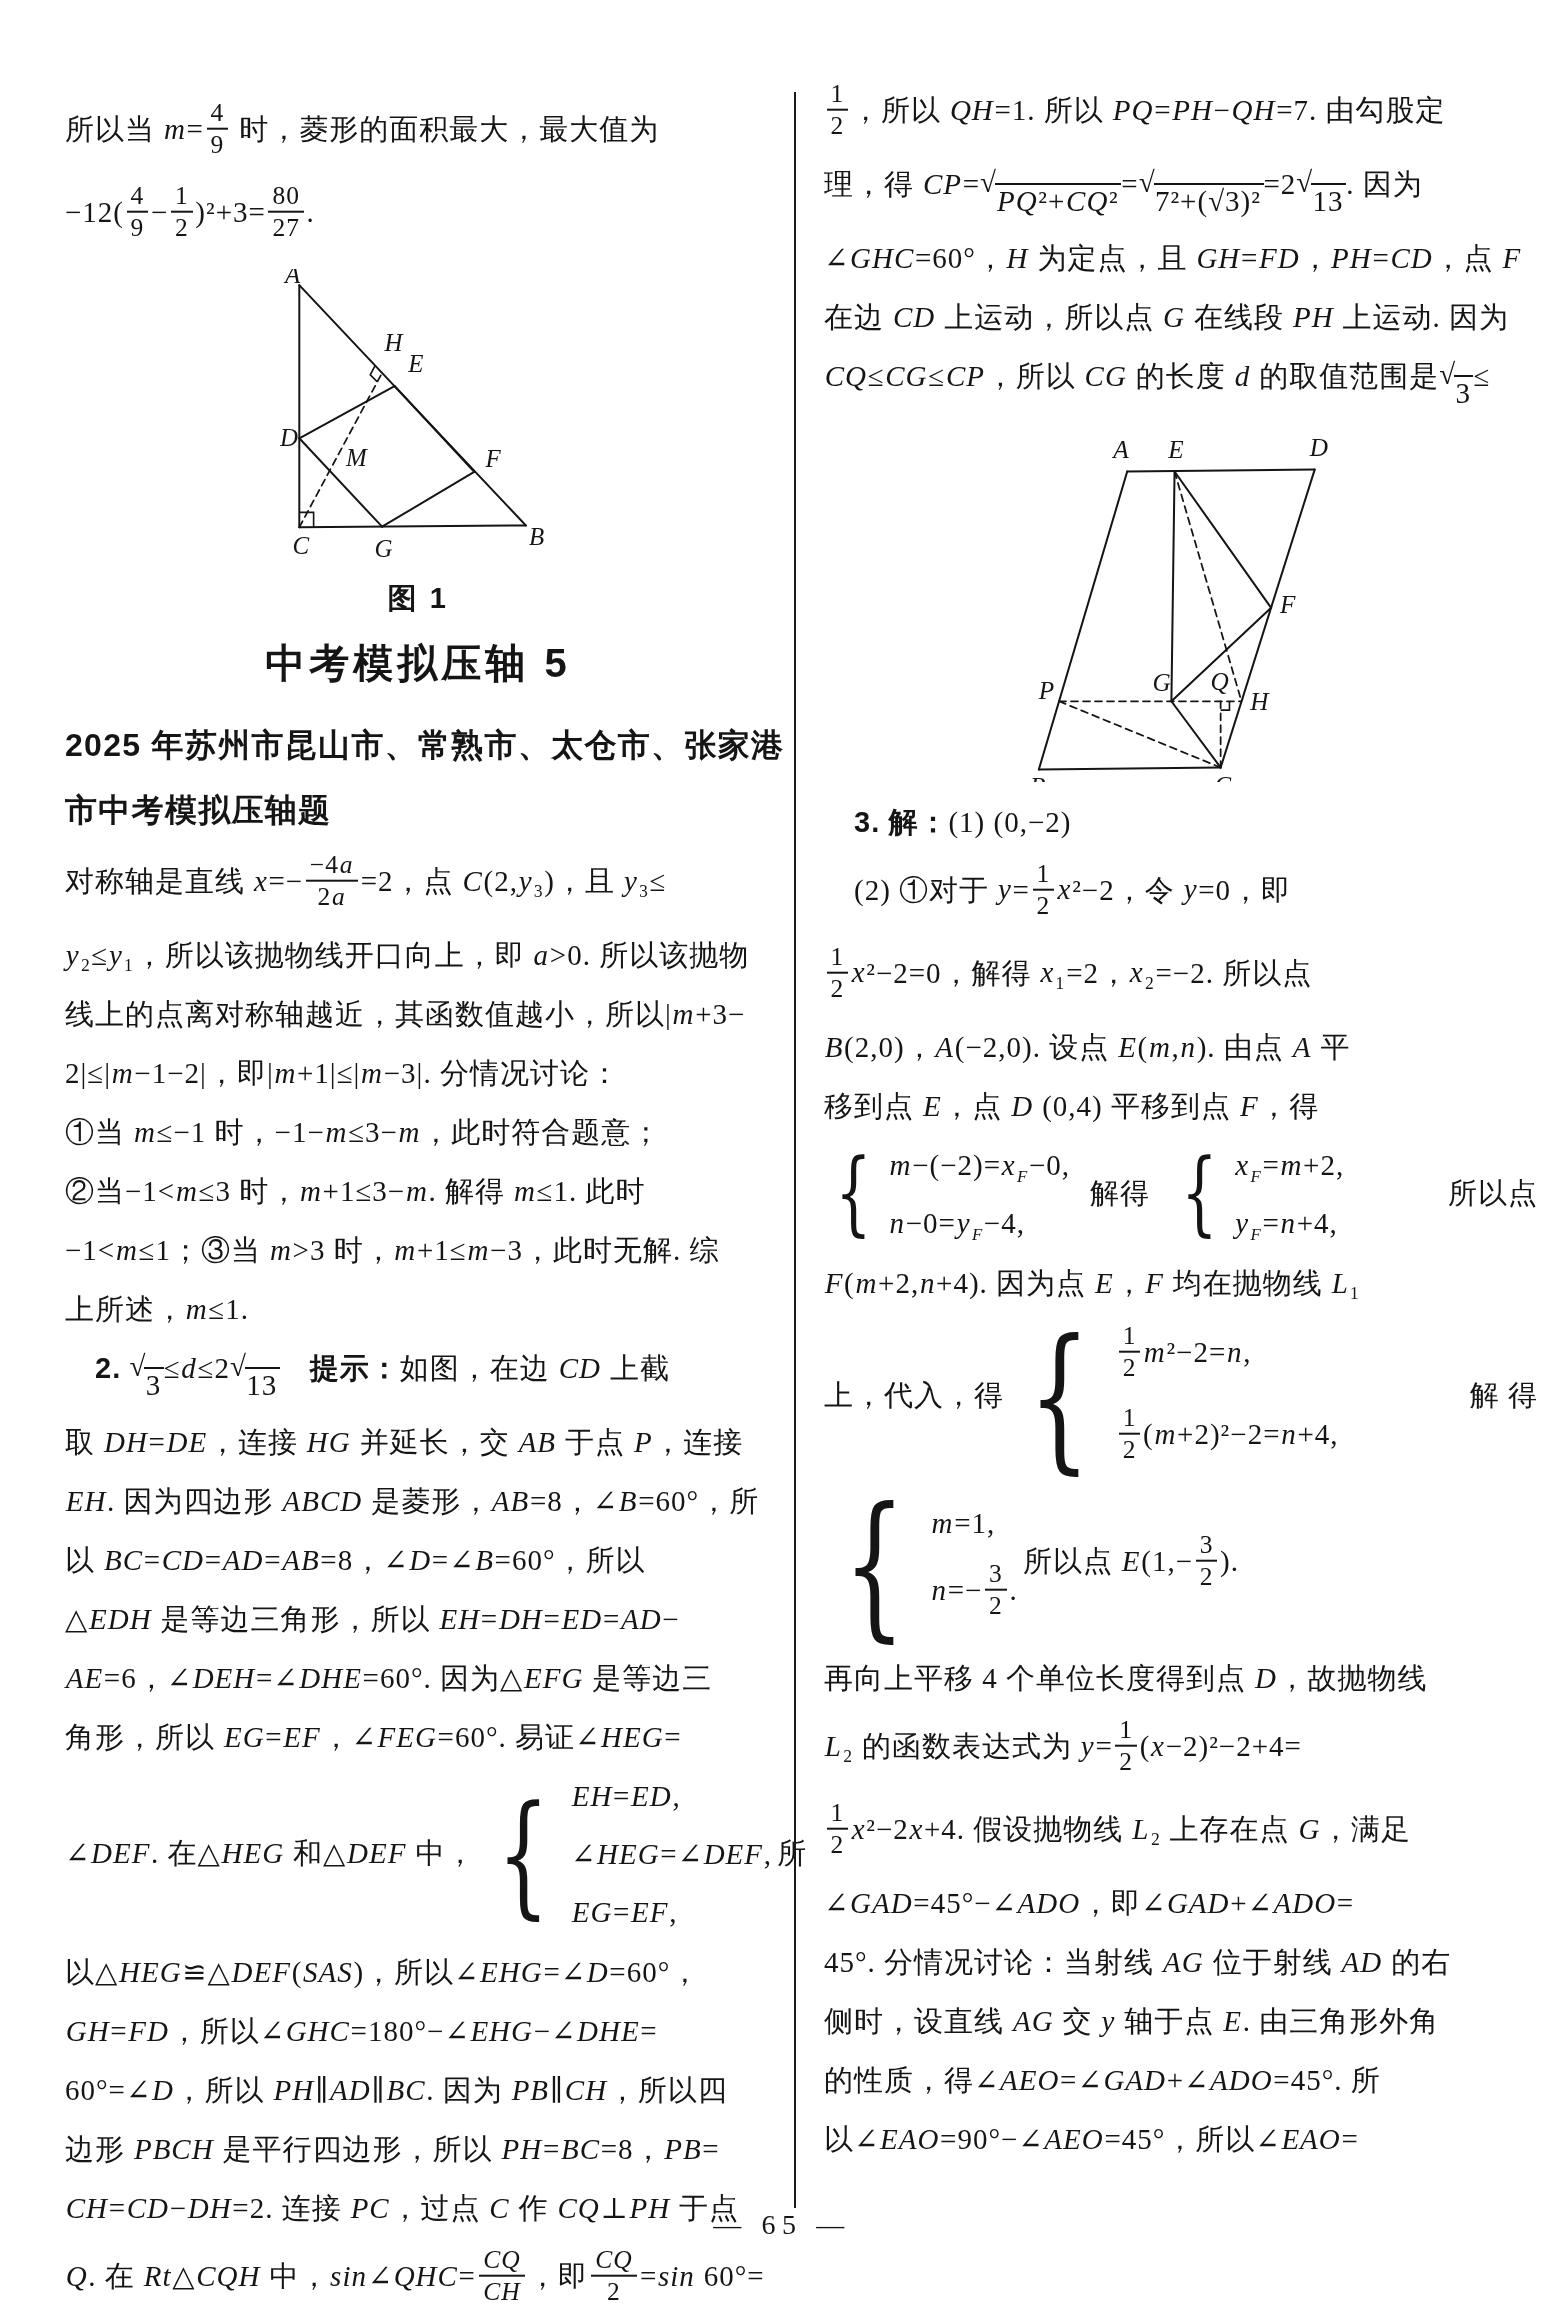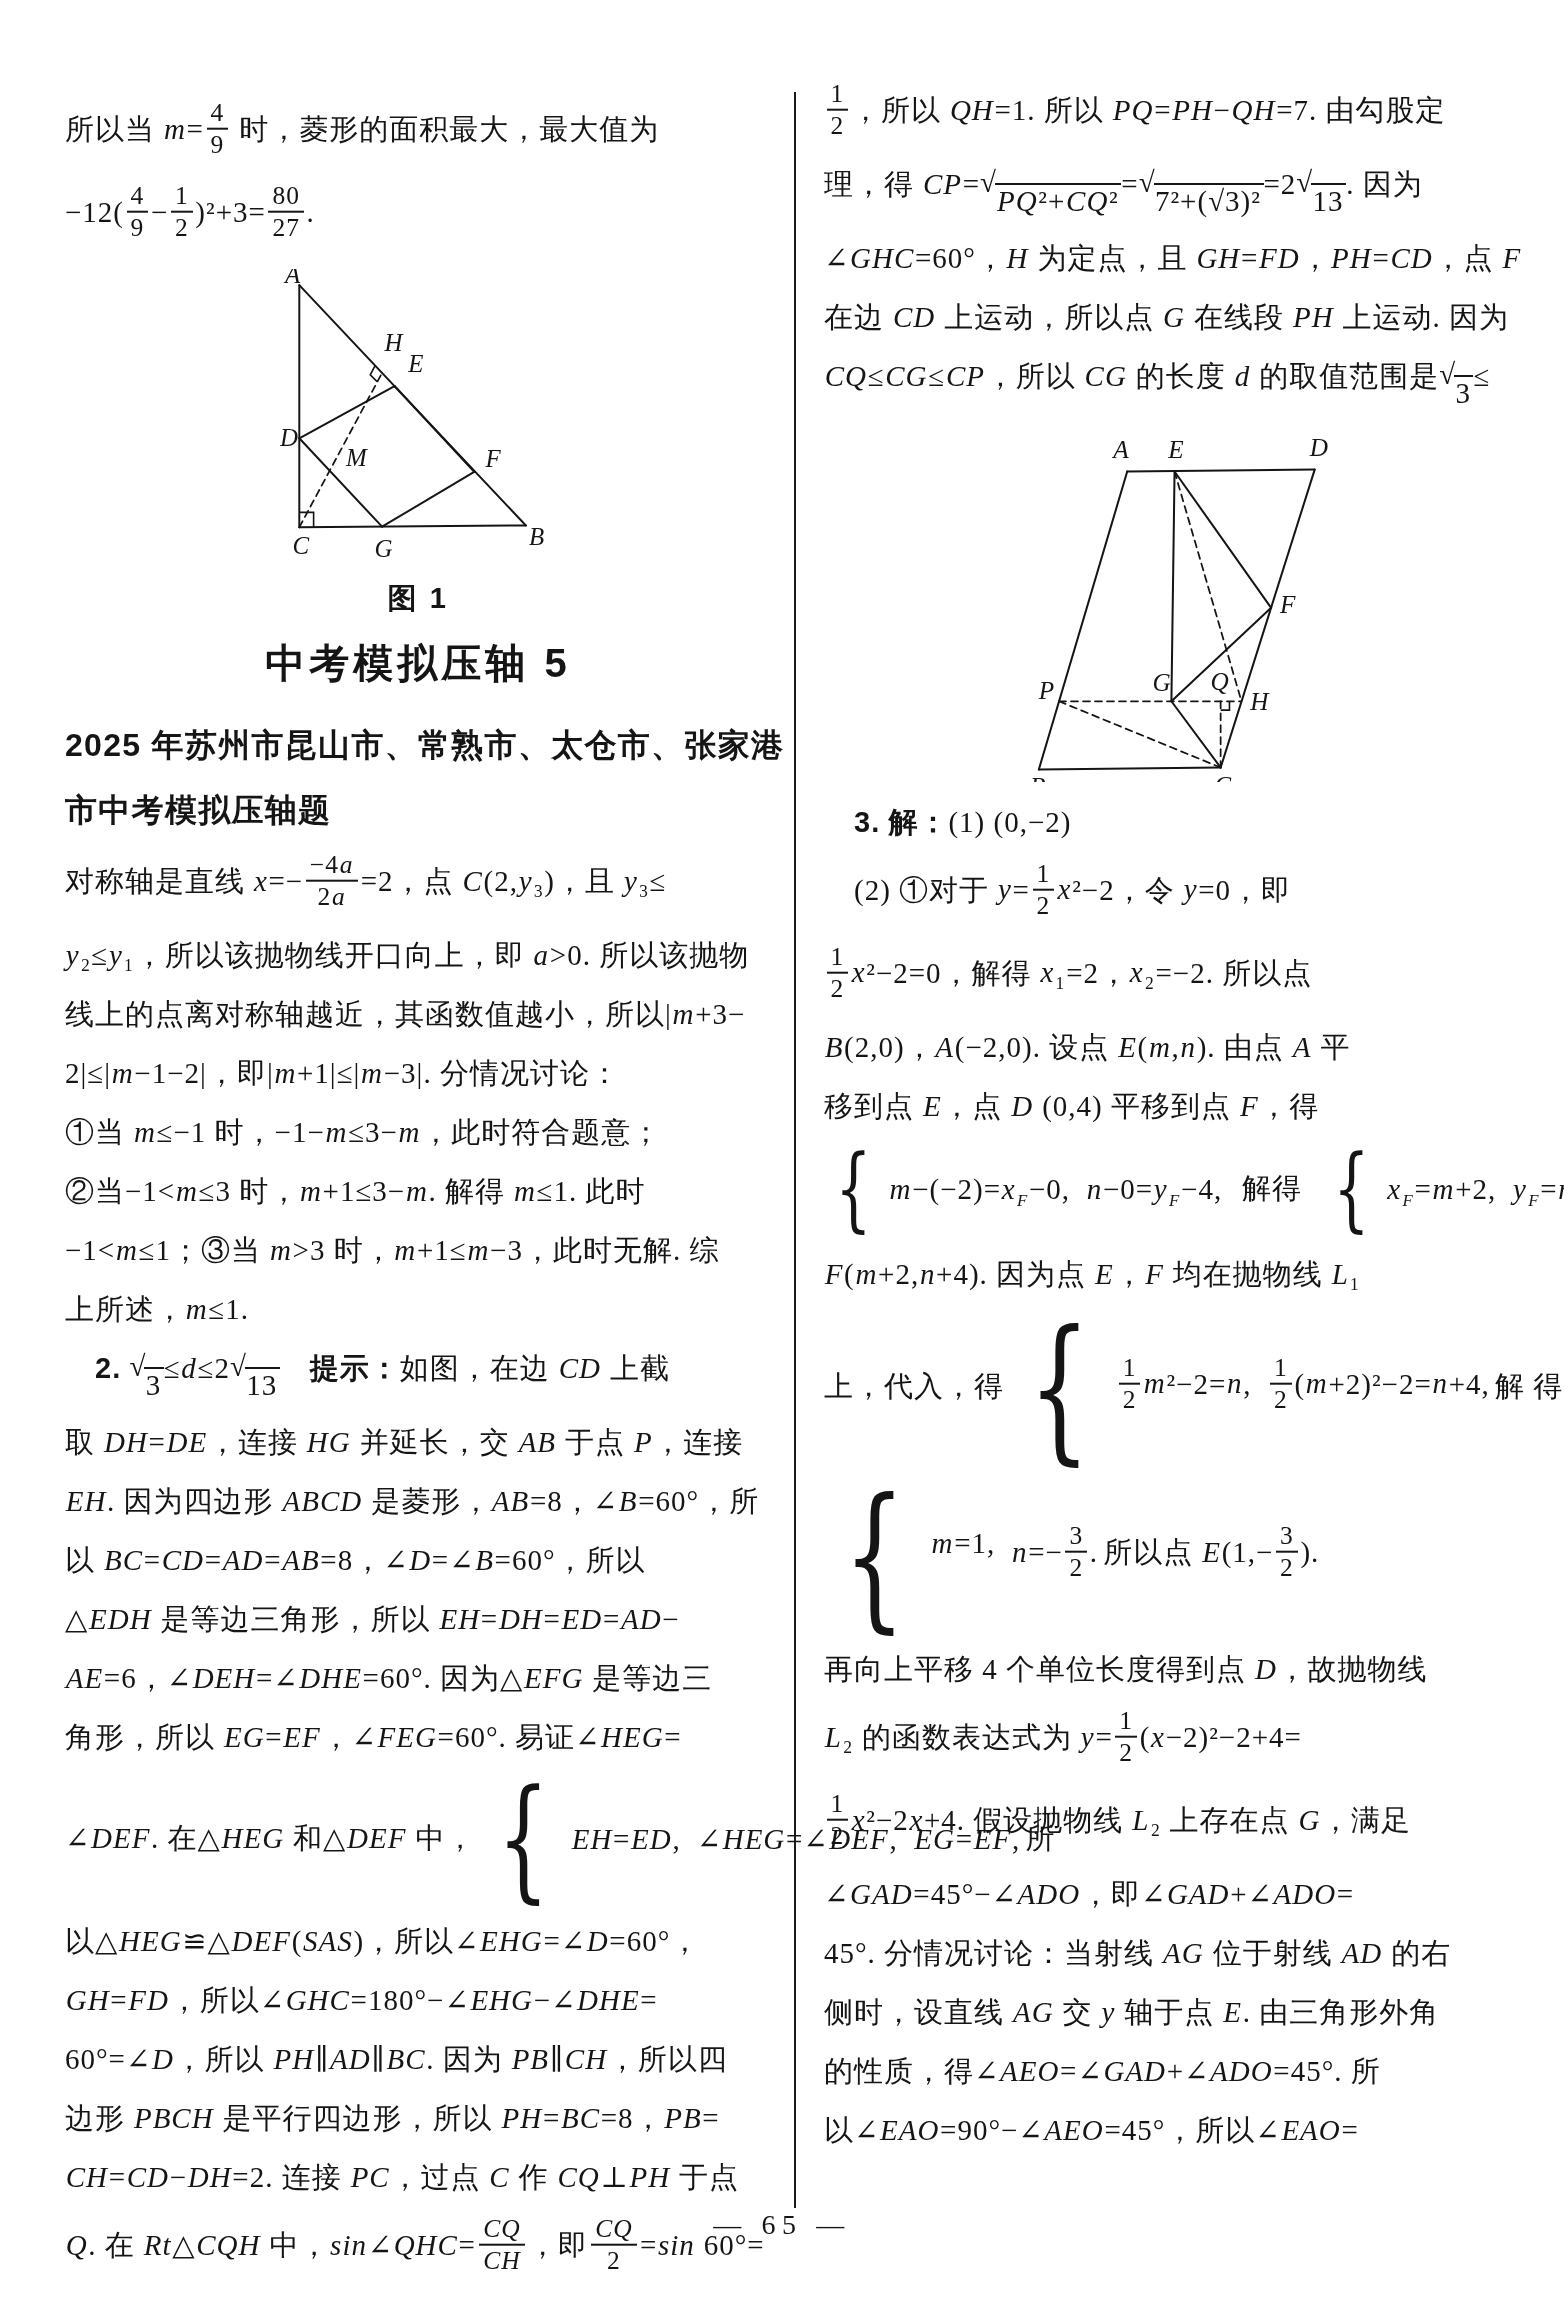--- a/index.html
+++ b/index.html
@@ -37,21 +37,21 @@
   .mk{stroke:#151515;stroke-width:2.6;fill:none;}
   .flb{font-family:"Liberation Serif","DejaVu Serif",serif;font-style:italic;font-size:40px;fill:#151515;}
   .cap{font-size:29px;margin-top:10.5px;letter-spacing:2.6px;}
   
   .sys{display:flex;align-items:center;margin:12px 0 26px;gap:5.3px;letter-spacing:1px;}
   .brace{display:inline-block;transform:scaleX(.62);transform-origin:center;line-height:.9;
          font-family:"DejaVu Serif","Liberation Serif",serif;font-weight:400;}
   .b3{font-size:132px;}
   .b2{font-size:92px;}
   .b2f{font-size:158px;}
-  .items{display:inline-flex;flex-direction:row;align-items:flex-start;gap:16px;}
+  .items{display:inline-flex;flex-direction:column;align-items:flex-start;gap:24px;}
   .sitem{line-height:34px;white-space:nowrap;}
   .part{white-space:nowrap;}
   .tr{margin-left:auto;}
   .mid{margin:0 14.5px;}
   .pageno{position:absolute;top:2209px;left:0;right:0;text-align:center;
           font-size:28px;letter-spacing:6.6px;}
 </style>
 </head>
 <body>
 

